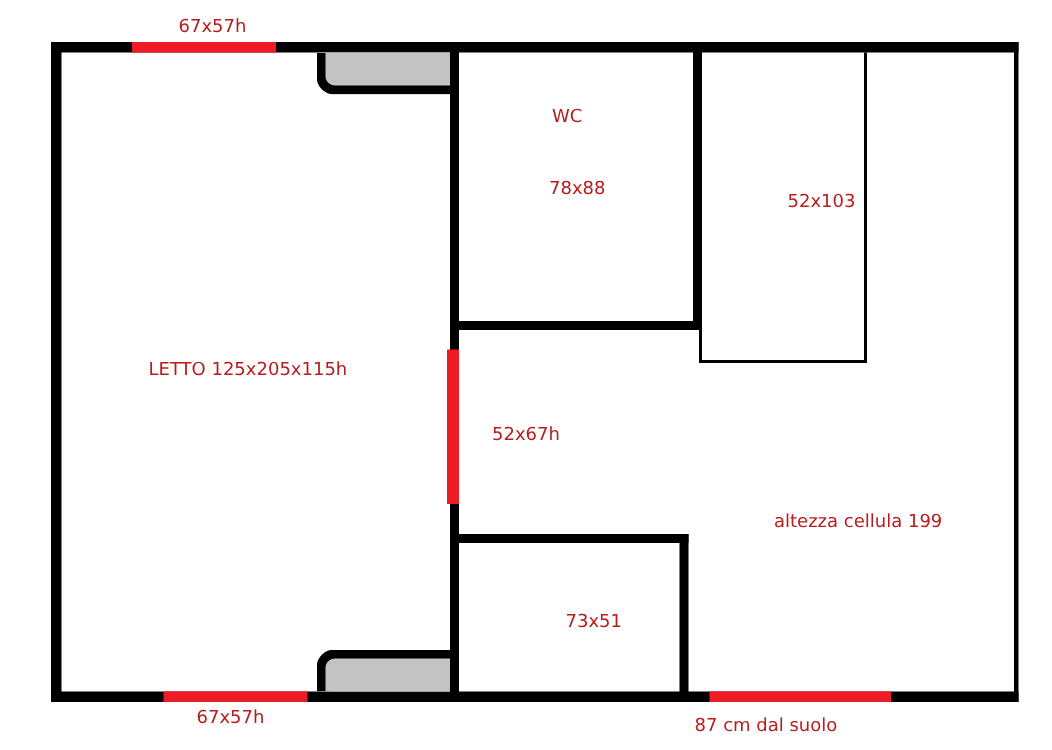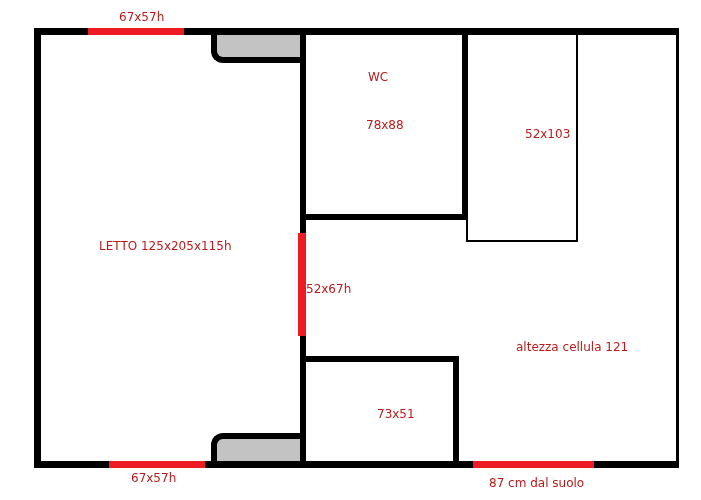--- a/index.html
+++ b/index.html
@@ -51,20 +51,20 @@
 <div class="wall" style="left:300px; top:214px; width:167px; height:6px;"></div>
 <div class="wall" style="left:462px; top:28px; width:6px; height:192px;"></div>
 
 <div class="thinbox" style="left:466px; top:35px; width:112px; height:207px;"></div>
 
 <div class="wall" style="left:300px; top:356px; width:159px; height:6px;"></div>
 <div class="wall" style="left:453px; top:356px; width:6px; height:112px;"></div>
 
 <div class="label" style="left:119px; top:10px;">67x57h</div>
 <div class="label" style="left:131px; top:471px;">67x57h</div>
-<div class="label" style="left:306px; top:282px;text-align:right;">52x67h</div>
-<div class="label" style="left:489px; top:476px;text-align:right;">87 cm dal suolo</div>
+<div class="label" style="left:328px; top:282px;text-align:right;">52x67h</div>
+<div class="label" style="left:463px; top:476px;text-align:right;">87 cm dal suolo</div>
 <div class="label" style="left:368px; top:70px;text-align:center;">WC</div>
 <div class="label" style="left:366px; top:118px;">78x88</div>
 <div class="label" style="left:497px; top:127px;margin-left:28px;">52x103</div>
 <div class="label" style="left:99px; top:239px;text-align:center;">LETTO 125x205x115h</div>
 <div class="label" style="left:377px; top:407px;">73x51</div>
-<div class="label" style="left:516px; top:340px;">altezza cellula 121</div>
+<div class="label" style="left:516px; top:340px;">altezza cellula 199</div>
 
 </body></html>

